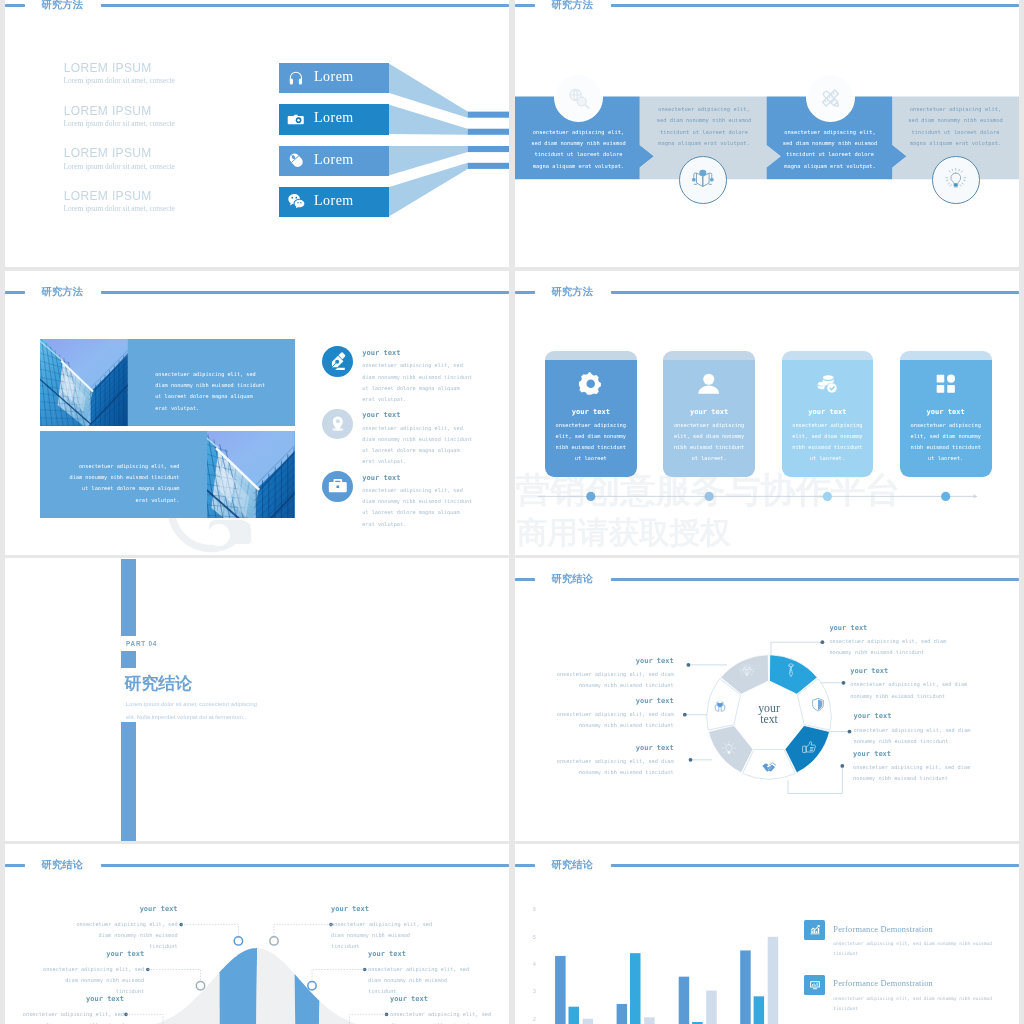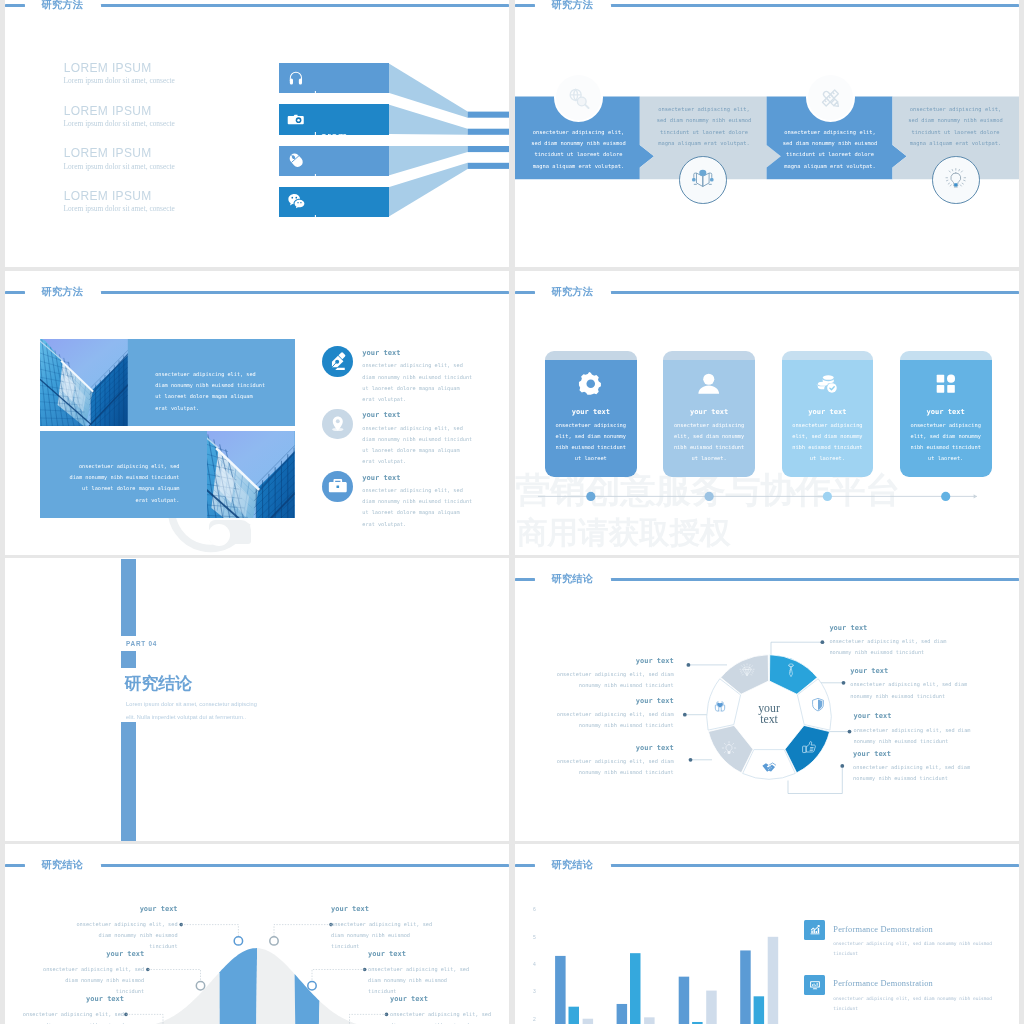--- a/index.html
+++ b/index.html
@@ -18,21 +18,21 @@
   letter-spacing:.3px;line-height:12px;white-space:nowrap;font-family:"Liberation Sans",sans-serif}
 .tline{position:absolute;left:95.5px;top:5.5px;right:0px;height:3px;background:#6ba3d6;border-radius:.4px}
 .ab{position:absolute}
 .wm{position:absolute;left:0;top:0;width:1024px;height:1024px;pointer-events:none;z-index:2}
 svg{display:block;overflow:visible}
 
 
 .s1-head{font-family:Liberation Sans, sans-serif;font-size:12px;line-height:7px;color:#c4d6e3;letter-spacing:.35px;white-space:nowrap}
 .s1-sub{font-family:"Liberation Serif",serif;font-size:7.4px;line-height:7.4px;color:#bdd0de;white-space:nowrap}
 .s1-bar{position:absolute;height:30.3px;width:109.5px;left:274px}
-.s1-lbl{position:absolute;left:35.1px;top:27px;font-family:Liberation Sans, sans-serif;font-size:11px;line-height:10px;color:#fff;letter-spacing:.45px}
+.s1-lbl{position:absolute;left:35.1px;top:9px;font-family:Liberation Serif, serif;font-size:14px;line-height:10px;color:#fff;letter-spacing:.45px}
 
 
 .s2-txt{position:absolute;font-family:"DejaVu Sans Mono",monospace;font-size:5.4px;line-height:11.4px;text-align:center;letter-spacing:.02px}
 
 
 .s3-txt{font-family:"DejaVu Sans Mono",monospace;font-size:5.22px;line-height:11.2px;color:#fff;letter-spacing:0}
 .s3-h{font-family:"DejaVu Sans Mono",monospace;font-size:7.05px;line-height:8px;font-weight:700;color:#6a9ab5;letter-spacing:0}
 .s3-b{font-family:"DejaVu Sans Mono",monospace;font-size:5.22px;line-height:11.2px;color:#a7bfcf;letter-spacing:0}
 
 

